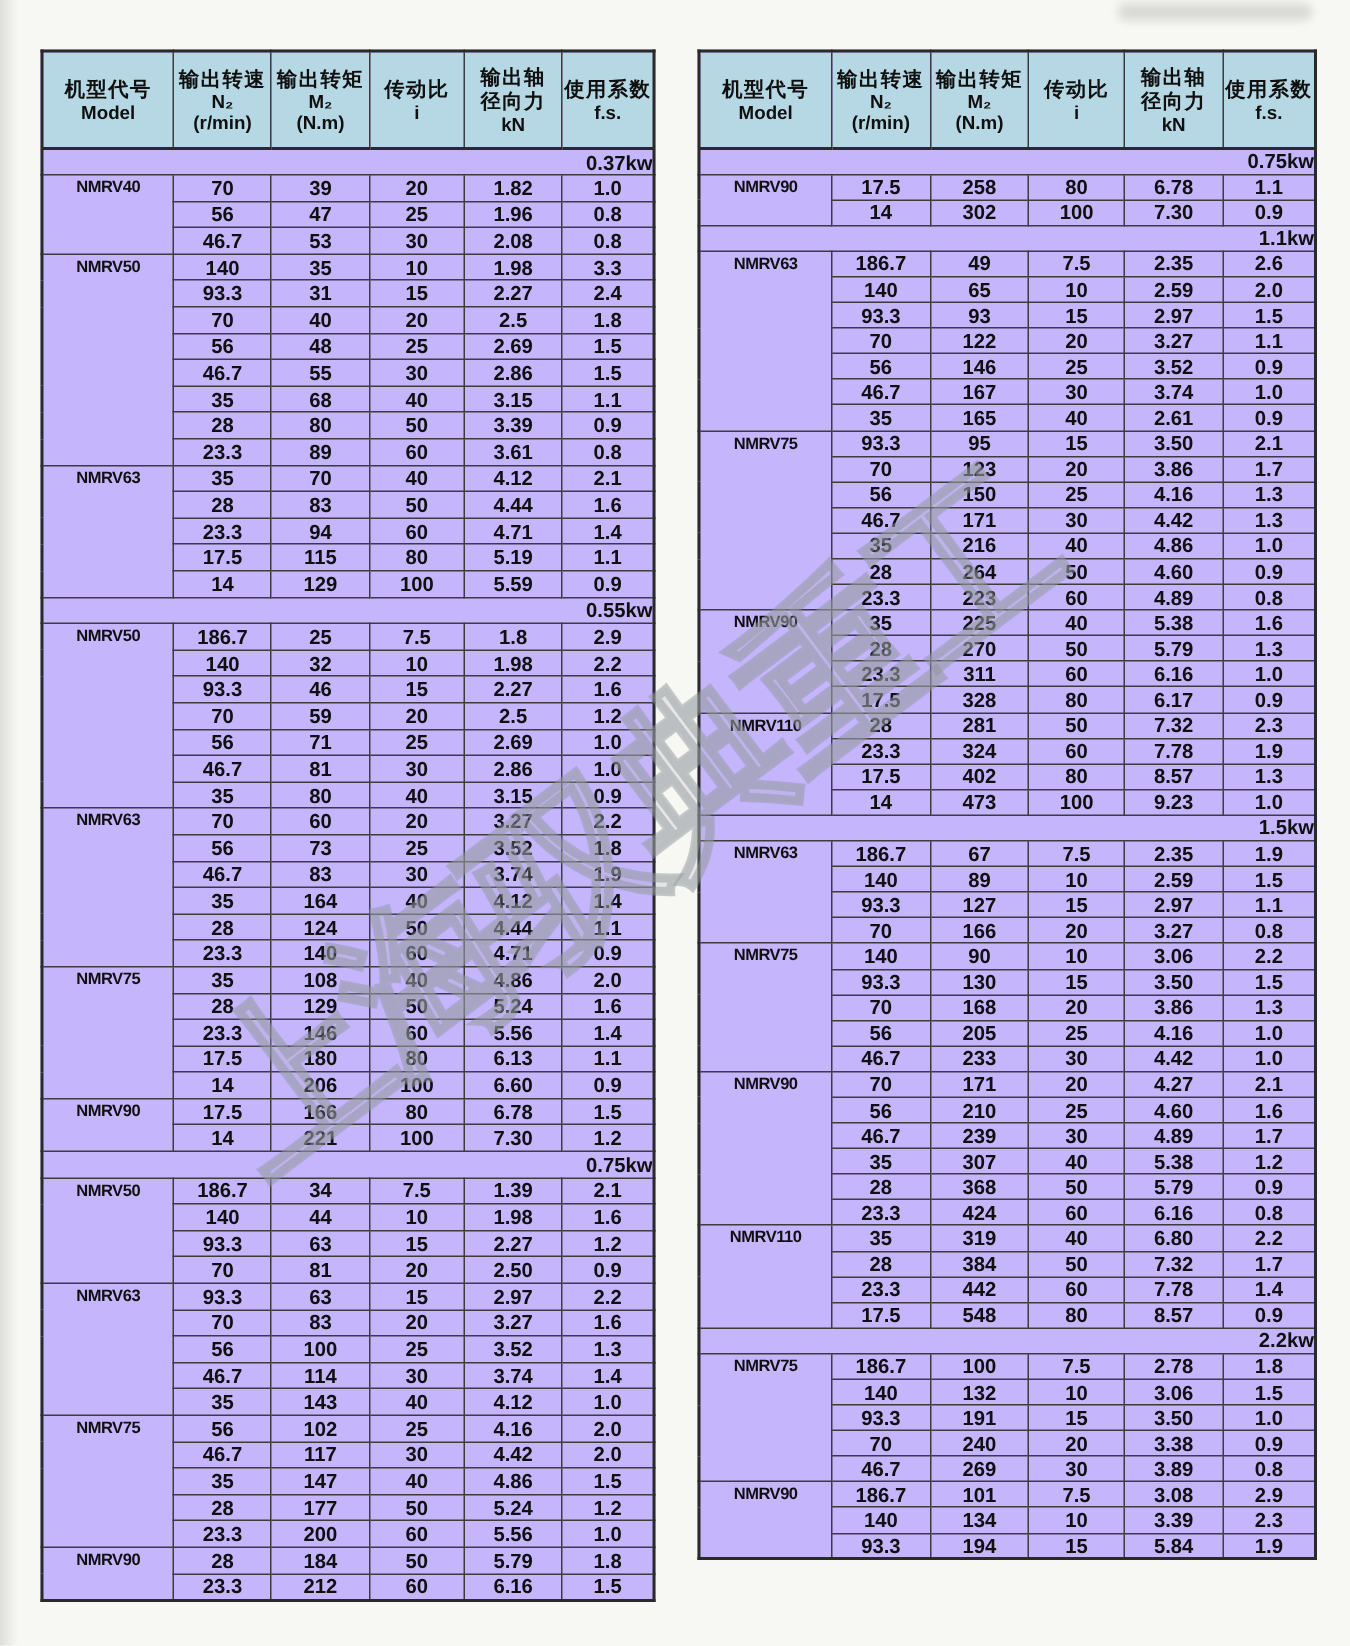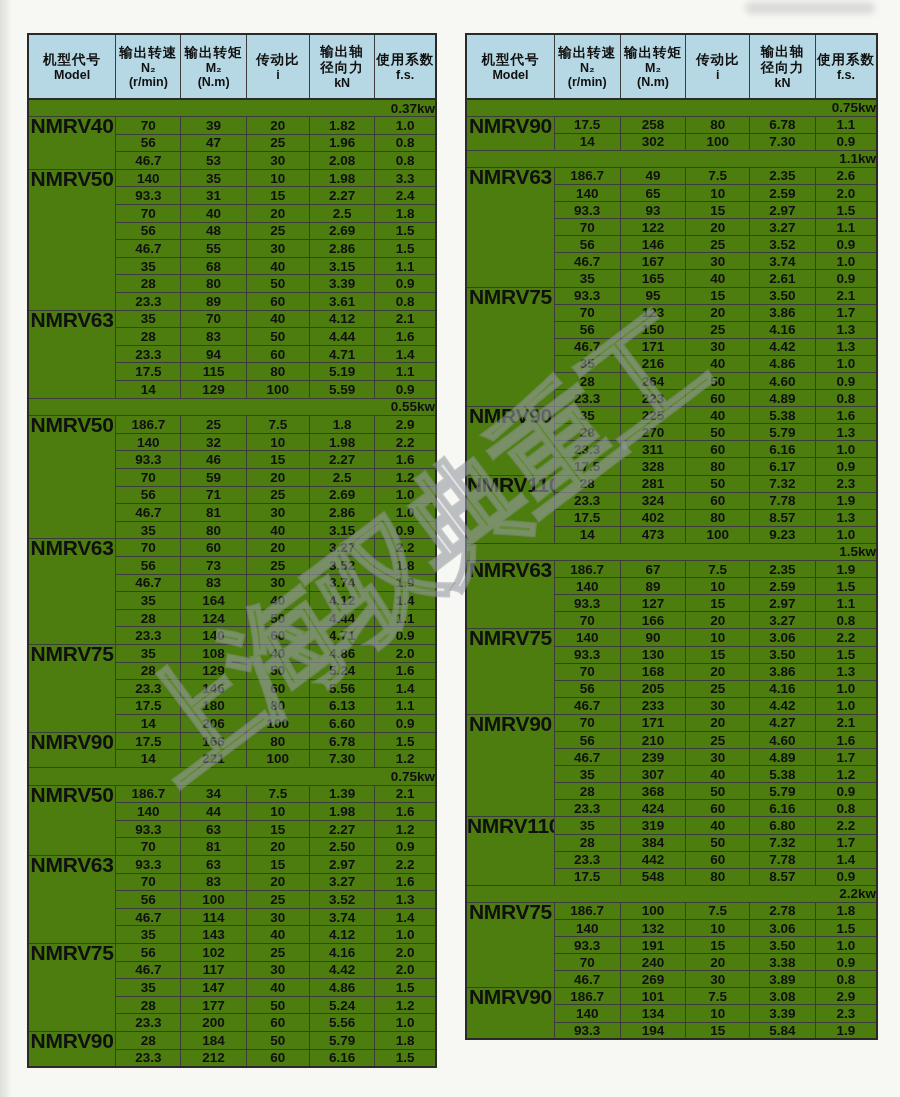--- a/index.html
+++ b/index.html
@@ -13,21 +13,21 @@
     position:absolute;left:0;top:0;width:12px;height:1097px;
     background:linear-gradient(to right, rgba(0,0,0,0.10), rgba(0,0,0,0));
     z-index:0;
   }
   .smudge{
     position:absolute;left:745px;top:2px;width:130px;height:12px;border-radius:8px;
     background:rgba(120,120,120,0.22);filter:blur(3px);z-index:0;
   }
   table.spec{
     position:absolute;top:33px;border-collapse:collapse;table-layout:fixed;
-    background:#4d7c0f;z-index:1;
+    background:#c4b5fd;z-index:1;
     border:2px solid #2a2a2a;
     padding-left:40px;
   }
   #table-left{left:27px;width:410px;}
   #table-right{left:465px;width:413px;}
   table.spec th, table.spec td{
     border:1px solid #3c3c3c;
     padding:0;
     text-align:center;
     color:#101010;
@@ -45,21 +45,21 @@
   tr.section-row{height:19px;}
   tr.section-row td{
     text-align:right;padding-left:90px;
     font-weight:bold;font-size:15px;
   }
   #table-left tbody tr{height:17.6px;}
   #table-right tbody tr{height:17.1px;}
   table.spec tbody td{font-size:13.5px;font-weight:600;}
   table.spec tbody td.model{
     vertical-align:top;
-    font-size:21px;font-weight:bold;
+    font-size:11px;font-weight:bold;
     line-height:17.6px;letter-spacing:-0.3px;margin-left:36px;
   }
   #table-right tbody td.model{line-height:17.1px;}
   .watermark{
     position:absolute;left:70px;top:470px;width:700px;height:160px;
     z-index:5;pointer-events:none;
     display:flex;align-items:center;justify-content:center;
     transform:rotate(-37deg);
     font-size:118px;font-weight:bold;letter-spacing:-6px;
     color:transparent;

